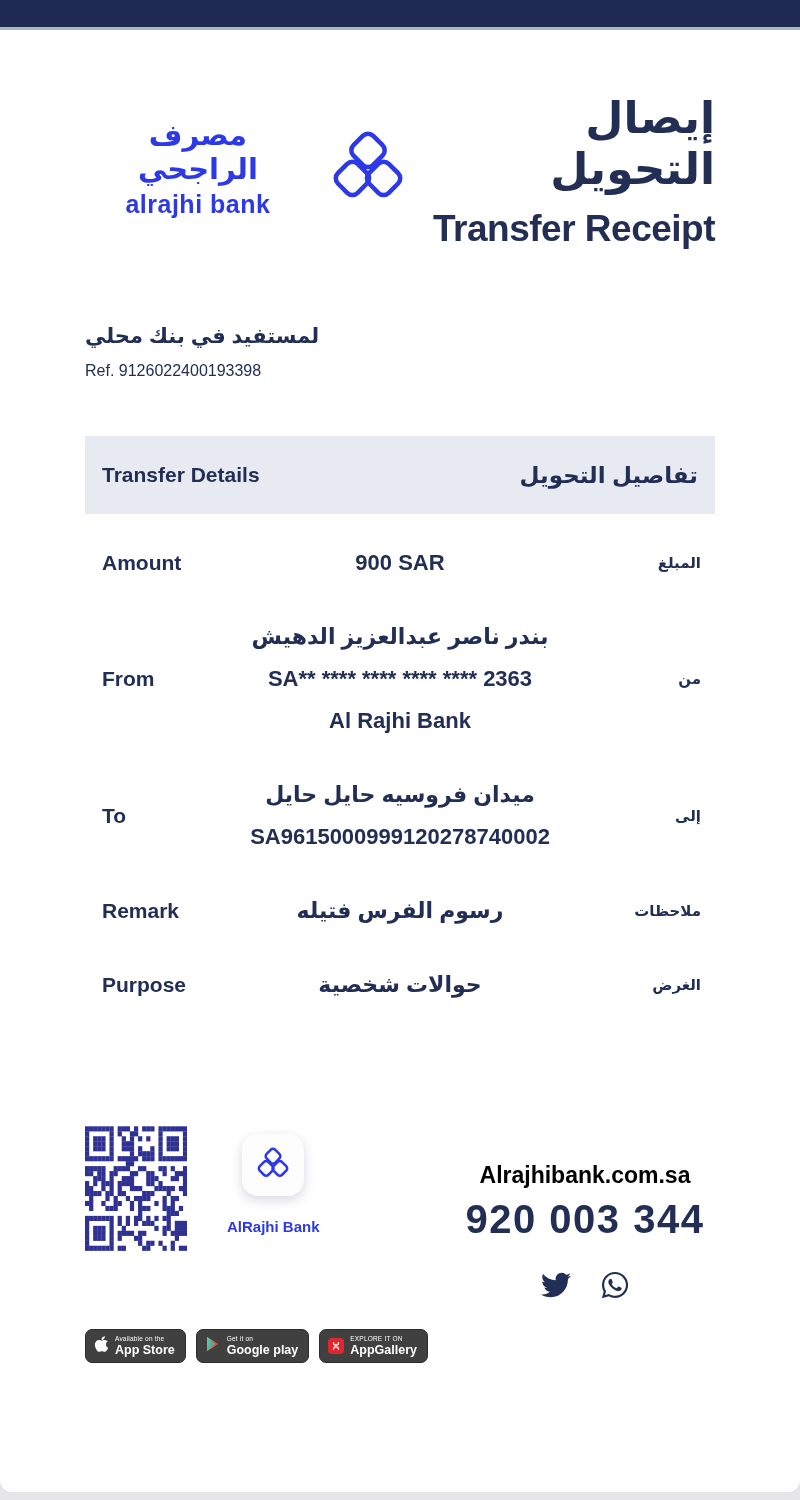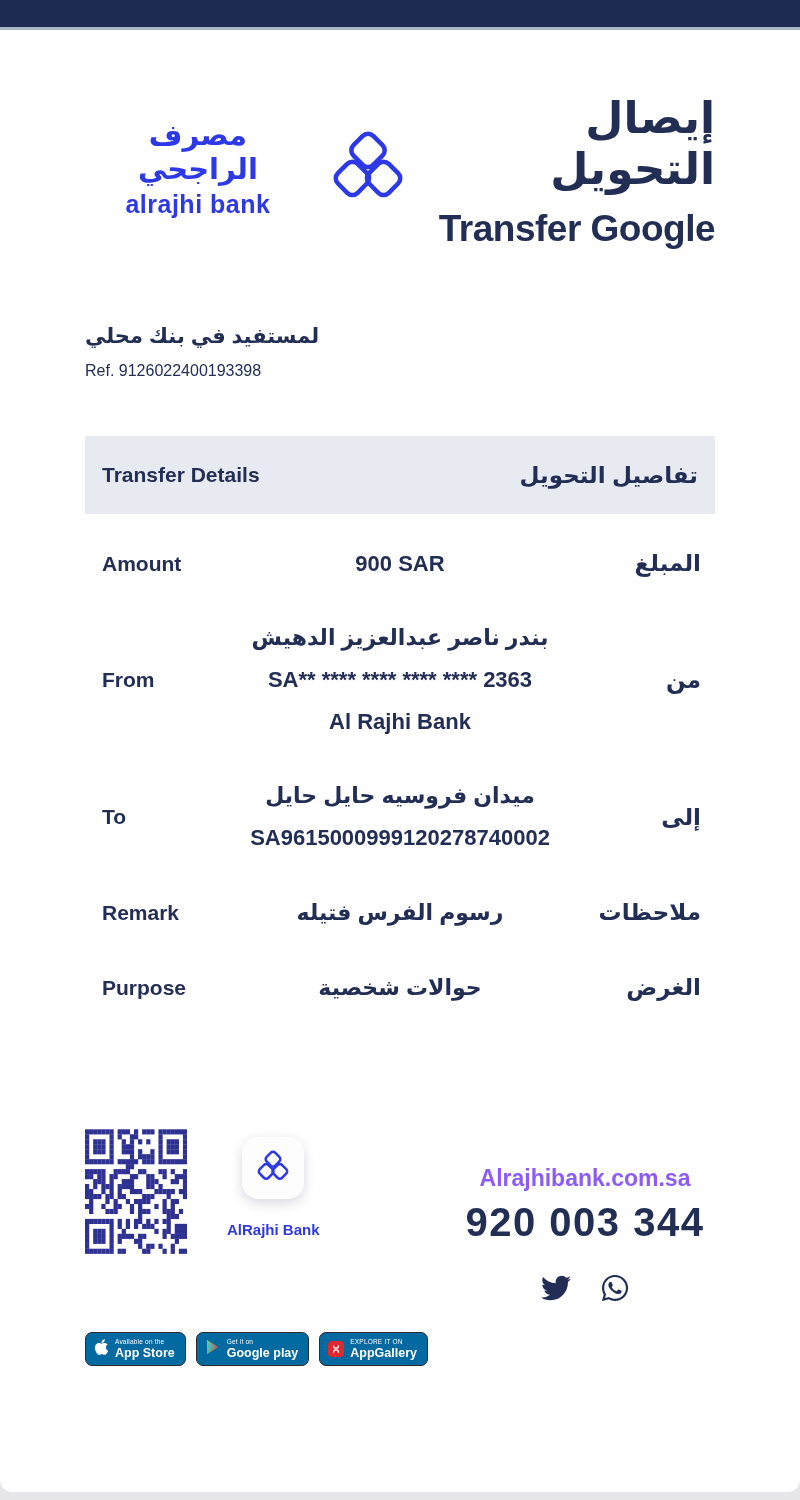--- a/index.html
+++ b/index.html
@@ -34,38 +34,38 @@
   .section-bar .en { font-size:21px; font-weight:bold; }
   .section-bar .ar { font-size:23px; font-weight:bold; direction:rtl; }
 
   
   .rows { margin:12px 85px; }
   .row { display:flex; align-items:center; padding:24px 0; }
   .row-label-en { width:140px; padding-left:17px; font-size:21px; font-weight:bold; }
   .row-lines { flex:1; text-align:center; }
   .row-line { font-size:22px; font-weight:bold; line-height:26px; }
   .row-line + .row-line { margin-top:16px; }
-  .row-label-ar { width:140px; padding-right:14px; font-size:23px; font-weight:bold; direction:rtl; }
+  .row-label-ar { width:140px; padding-right:14px; font-size:15px; font-weight:bold; direction:rtl; }
 
   
   .footer { margin:104px 85px 0; display:flex; justify-content:space-between; }
   .footer-left { display:flex; gap:40px; }
   .qr { display:block; }
   .app-lockup { margin-top:8px; text-align:center; }
   .app-card { width:62px; height:62px; margin:0 auto; background:#fdfdfd; border-radius:16px; box-shadow:0 4px 12px rgba(40,40,90,.18); display:flex; align-items:center; justify-content:center; }
   .app-name { margin-top:22px; font-size:15px; font-weight:bold; color:#2d39e6; }
   .footer-right { width:260px; text-align:center; margin-top:36px; }
-  .website { font-size:23px; font-weight:bold; color:#8b5cf6; text-decoration:none; display:block; }
+  .website { font-size:23px; font-weight:bold; color:#000000; text-decoration:none; display:block; }
   .phone { font-size:40px; font-weight:bold; letter-spacing:1.5px; margin-top:8px; }
   .socials { margin-top:28px; display:flex; justify-content:center; gap:28px; }
   .social-btn { background:none; border:none; cursor:pointer; color:#232e55; padding:0; }
 
   
   .badges { display:flex; gap:10px; margin:26px 0 0 85px; }
-  .badge { display:flex; align-items:center; gap:6px; background:#0369a1; border:1px solid #2c2c2c; border-radius:7px; height:34px; padding:3px 10px 3px 8px; cursor:pointer; }
+  .badge { display:flex; align-items:center; gap:6px; background:#404040; border:1px solid #2c2c2c; border-radius:7px; height:34px; padding:3px 10px 3px 8px; cursor:pointer; }
   .badge-text { color:#fff; text-align:left; line-height:1; }
   .badge-top { font-size:6.5px; letter-spacing:.2px; }
   .badge-bottom { font-size:12.5px; font-weight:bold; margin-top:2px; }
   .gallery-chip { width:16px; height:16px; background:#e2262e; border-radius:4px; display:flex; align-items:center; justify-content:center; }
 </style>
 </head>
 <body>
 
 <div class="page">
   <div class="card">
@@ -82,21 +82,21 @@
             <g fill="none" stroke="currentColor" stroke-width="5.5" stroke-linejoin="round">
               <rect x="-17" y="-17" width="34" height="34" rx="9" transform="translate(50,27) rotate(45)"></rect>
               <rect x="-17" y="-17" width="34" height="34" rx="9" transform="translate(31,61) rotate(45)"></rect>
               <rect x="-17" y="-17" width="34" height="34" rx="9" transform="translate(69,61) rotate(45)"></rect>
             </g>
           </svg>
         </span>
       </div>
       <div class="titles">
         <div class="title-ar">إيصال التحويل</div>
-        <div class="title-en">Transfer Google</div>
+        <div class="title-en">Transfer Receipt</div>
       </div>
     </div>
 
     <div class="meta-row">
       <div class="meta-left">
         <div class="note">لمستفيد في بنك محلي</div>
         <div class="ref">Ref. 9126022400193398</div>
       </div>
     </div>
 

